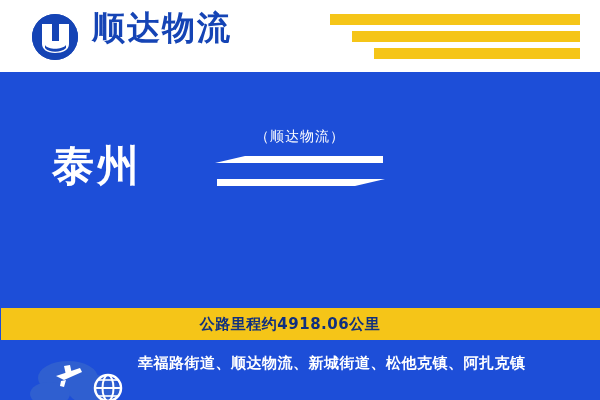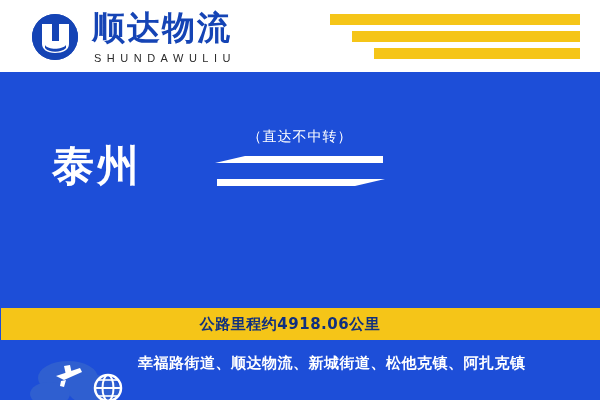--- a/index.html
+++ b/index.html
@@ -175,33 +175,32 @@
 
   <div class="header">
     <div class="logo-mark">
       <svg width="46" height="46" viewBox="0 0 46 46">
         <circle cx="23" cy="23" r="23" fill="#1544b5"></circle>
         <path d="M10 10 L20 10 L20 27 L27 27 L27 10 L37 10 L37 30 C37 36 31 39 23 39 C15 39 10 35 10 30 Z" fill="#ffffff"></path>
         <path d="M13 31 C16 36 30 36 34 31 L34 34 C29 39 17 39 13 34 Z" fill="#1544b5"></path>
       </svg>
     </div>
     <div class="logo-cn">顺达物流</div>
-    <div class="logo-en">SHUNDAWULIU</div>
     <div class="stripe s1"></div>
     <div class="stripe s2"></div>
     <div class="stripe s3"></div>
   </div>
 
   <div class="body-area">
 
     <div class="route">
       <div class="city origin">泰州</div>
 
       <div class="mid">
-        <div class="mid-top">（直达不中转）</div>
+        <div class="mid-top">（顺达物流）</div>
         <div class="arrows">
           <svg width="170" height="34" viewBox="0 0 170 34">
             <polygon points="0,9 30,2 168,2 168,9" fill="#ffffff"></polygon>
             <polygon points="170,25 140,32 2,32 2,25" fill="#ffffff"></polygon>
           </svg>
         </div>
       </div>
 
     </div>
 

